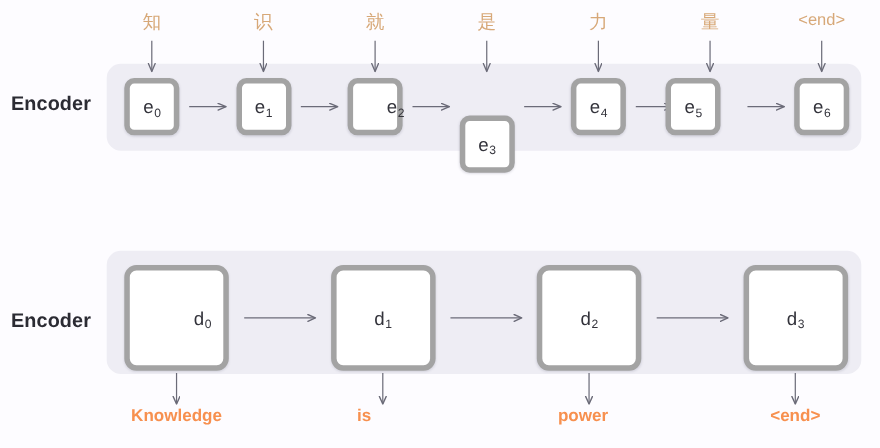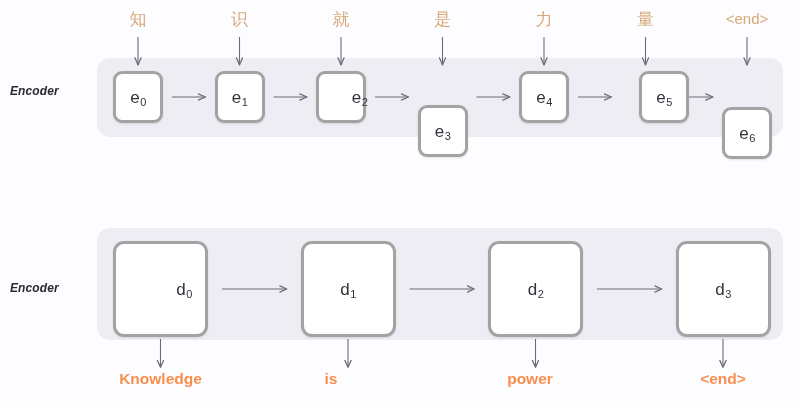--- a/index.html
+++ b/index.html
@@ -18,43 +18,42 @@
     position: absolute;
     left: 0; top: 0;
     width: 800px;
     height: 407px;
   }
 
   
   .row-label {
     position: absolute;
     font-weight: bold;
-    font-size: 12px;
+    font-size: 18px;
     color: #2b2b33;
     letter-spacing: .1px;
     white-space: nowrap;
-    font-style: italic;
   }
   #encoder-label { left: 10px; top: 84px; }
   #decoder-label { left: 10px; top: 281px; }
 
   
   .panel {
     position: absolute;
     background: #eeedf4;
     border-radius: 13px;
   }
   #encoder-panel { left: 97px; top: 58px; width: 686px; height: 79px; }
   #decoder-panel { left: 97px; top: 228px; width: 686px; height: 112px; }
 
   
   .cell {
     position: absolute;
     background: #ffffff;
-    border: 3px solid #a3a3a3;
+    border: 5px solid #a3a3a3;
     border-radius: 9px;
     box-shadow: 0 1px 2px rgba(90,90,110,.16);
     display: flex;
     align-items: center;
     justify-content: center;
     box-sizing: border-box;
   }
   .cell-label {
     font-size: 17px;
     color: #33333b;
@@ -164,25 +163,25 @@
       </div>
       <div class="in-token" style="left: 341px;">就</div>
       <div class="cell enc-cell" style="left: 417.5px; margin-top: 34px;">
         <span class="cell-label">e<sub>3</sub></span>
       </div>
       <div class="in-token" style="left: 442.5px;">是</div>
       <div class="cell enc-cell" style="left: 519px;">
         <span class="cell-label">e<sub>4</sub></span>
       </div>
       <div class="in-token" style="left: 544px;">力</div>
-      <div class="cell enc-cell" style="left: 639px;">
+      <div class="cell enc-cell" style="left: 605px;">
         <span class="cell-label">e<sub>5</sub></span>
       </div>
       <div class="in-token" style="left: 645.5px;">量</div>
-      <div class="cell enc-cell" style="left: 722px; margin-top: 36px;">
+      <div class="cell enc-cell" style="left: 722px;">
         <span class="cell-label">e<sub>6</sub></span>
       </div>
       <div class="in-token latin" style="left: 747px;">&lt;end&gt;</div>
       <div class="cell dec-cell" style="left: 113px; padding-left: 47px;">
         <span class="cell-label">d<sub>0</sub></span>
       </div>
       <div class="out-token" style="left: 160.5px;">Knowledge</div>
       <div class="cell dec-cell" style="left: 300.5px;">
         <span class="cell-label">d<sub>1</sub></span>
       </div>

